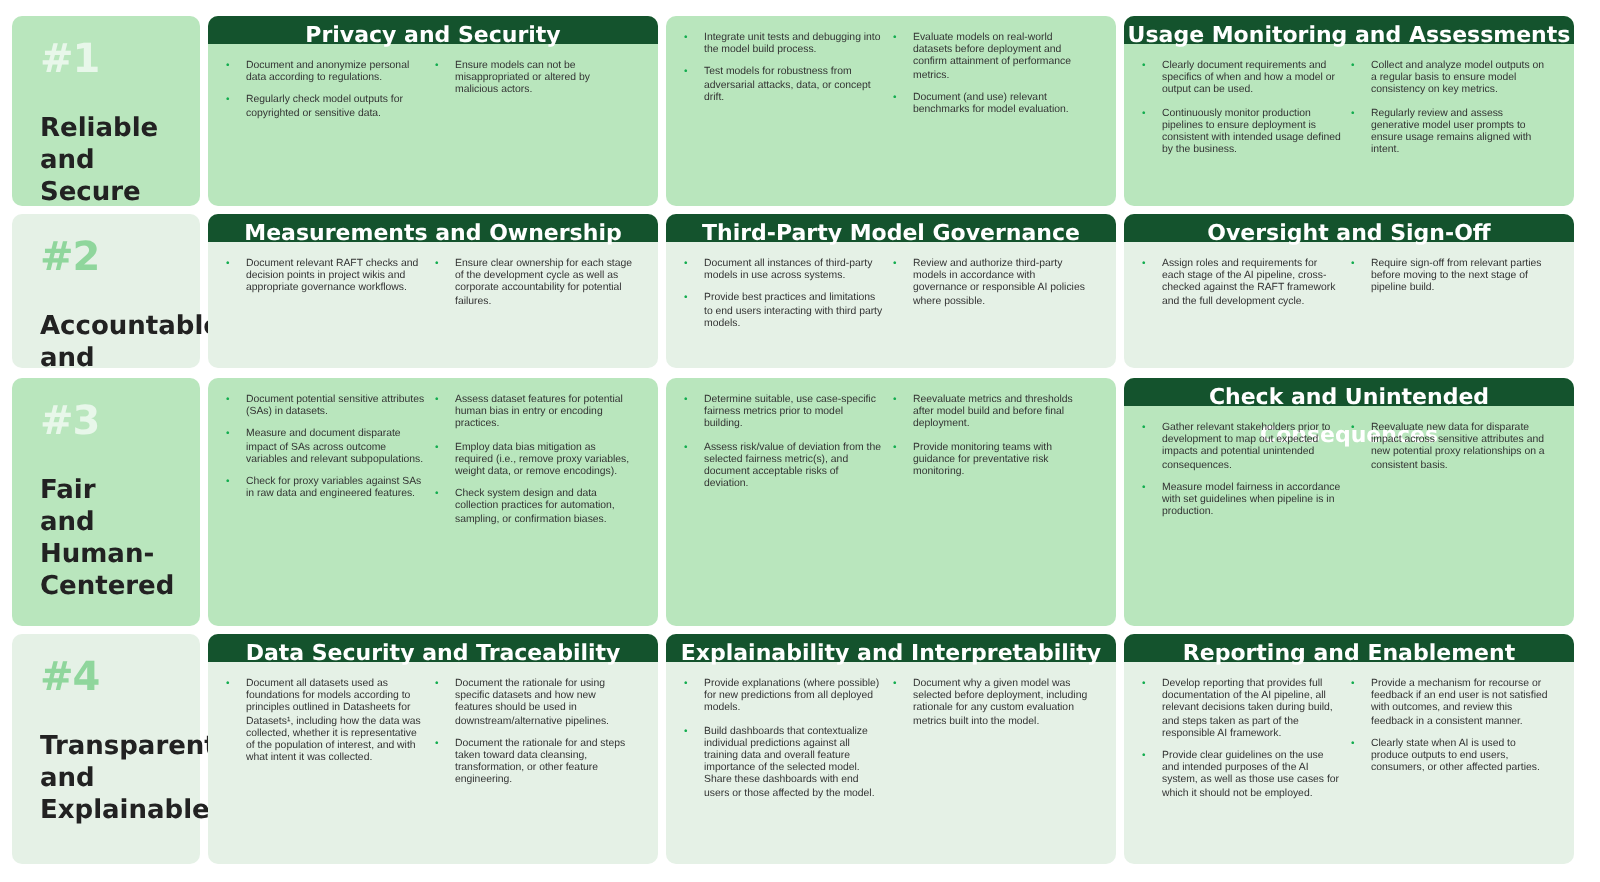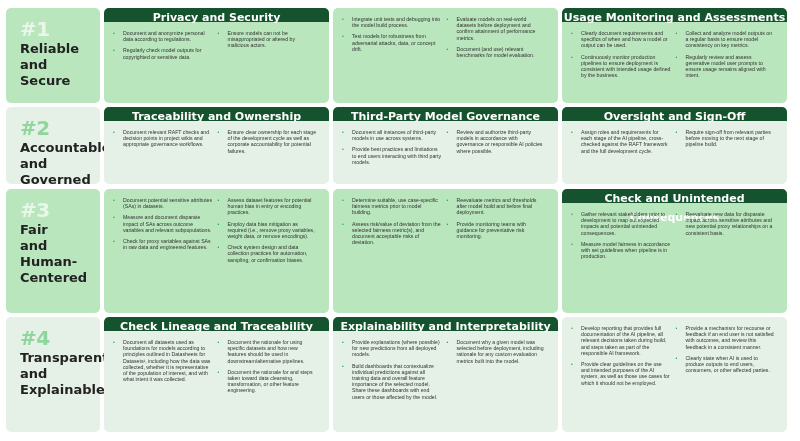--- a/index.html
+++ b/index.html
@@ -7,21 +7,21 @@
     width: 800px; height: 441px; background: #ffffff; overflow: hidden;
     font-family: "Liberation Sans", "DejaVu Sans", sans-serif; position: relative;
   }
   .grid { position: absolute; left: 6px; top: 8px; width: 784px; }
   .row { position: absolute; left: 0; width: 784px; display: flex; }
   .pillar {
     width: 94px; border-radius: 5px; padding: 10px 0 0 14px; box-sizing: border-box;
     margin-right: 4px; flex: none;
   }
   .pillar .num { font-family: "DejaVu Sans", sans-serif; font-weight: bold; font-size: 20px; line-height: 22px; letter-spacing: -0.5px; }
-  .pillar .name { font-family: "DejaVu Sans", sans-serif; font-weight: bold; font-size: 13px; line-height: 16px; color: #222; margin-top: 1px; white-space: pre-line; }
+  .pillar .name { font-family: "DejaVu Sans", sans-serif; font-weight: bold; font-size: 13px; line-height: 16px; color: #222; margin-top: 17px; white-space: pre-line; }
   .card { width: 225px; border-radius: 5px; margin-right: 4px; overflow: hidden; flex: none; display: flex; flex-direction: column; }
   .card:last-child { margin-right: 12px; }
   .card .hdr {
     background: #14532d; color: #ffffff; font-weight: bold; font-size: 11px;
     text-align: center; height: 14px; line-height: 19px; flex: none;
     font-family: "DejaVu Sans", sans-serif;
   }
   .card .body { flex: 1; display: flex; padding: 8px 8px 0 8px; box-sizing: border-box; }
   .col { flex: 1; padding-right: 4px; }
   .col ul { list-style: none; margin: 0; padding: 0; }
@@ -93,21 +93,21 @@
         </div>
       </div>
     </div>
     <div class="row" style="top: 99px; height: 77px;">
       <div class="pillar pale">
         <div class="num">#2</div>
         <div class="name">Accountable
 and Governed</div>
       </div>
       <div class="card pale">
-        <div class="hdr">Traceability and Ownership</div>
+        <div class="hdr">Measurements and Ownership</div>
         <div class="body">
           <div class="col">
             <ul>
               <li>Document relevant RAFT checks and decision points in project wikis and appropriate governance workflows.</li>
             </ul>
           </div>
           <div class="col">
             <ul>
               <li>Ensure clear ownership for each stage of the development cycle as well as corporate accountability for potential failures.</li>
             </ul>
@@ -206,21 +206,21 @@
       </div>
     </div>
     <div class="row" style="top: 309px; height: 115px;">
       <div class="pillar pale">
         <div class="num">#4</div>
         <div class="name">Transparent
 and
 Explainable</div>
       </div>
       <div class="card pale">
-        <div class="hdr">Check Lineage and Traceability</div>
+        <div class="hdr">Data Security and Traceability</div>
         <div class="body">
           <div class="col">
             <ul>
               <li>Document all datasets used as foundations for models according to principles outlined in Datasheets for Datasets¹, including how the data was collected, whether it is representative of the population of interest, and with what intent it was collected.</li>
             </ul>
           </div>
           <div class="col">
             <ul>
               <li>Document the rationale for using specific datasets and how new features should be used in downstream/alternative pipelines.</li>
               <li>Document the rationale for and steps taken toward data cleansing, transformation, or other feature engineering.</li>
@@ -238,20 +238,21 @@
             </ul>
           </div>
           <div class="col">
             <ul>
               <li>Document why a given model was selected before deployment, including rationale for any custom evaluation metrics built into the model.</li>
             </ul>
           </div>
         </div>
       </div>
       <div class="card pale">
+        <div class="hdr">Reporting and Enablement</div>
         <div class="body">
           <div class="col">
             <ul>
               <li>Develop reporting that provides full documentation of the AI pipeline, all relevant decisions taken during build, and steps taken as part of the responsible AI framework.</li>
               <li>Provide clear guidelines on the use and intended purposes of the AI system, as well as those use cases for which it should not be employed.</li>
             </ul>
           </div>
           <div class="col">
             <ul>
               <li>Provide a mechanism for recourse or feedback if an end user is not satisfied with outcomes, and review this feedback in a consistent manner.</li>

